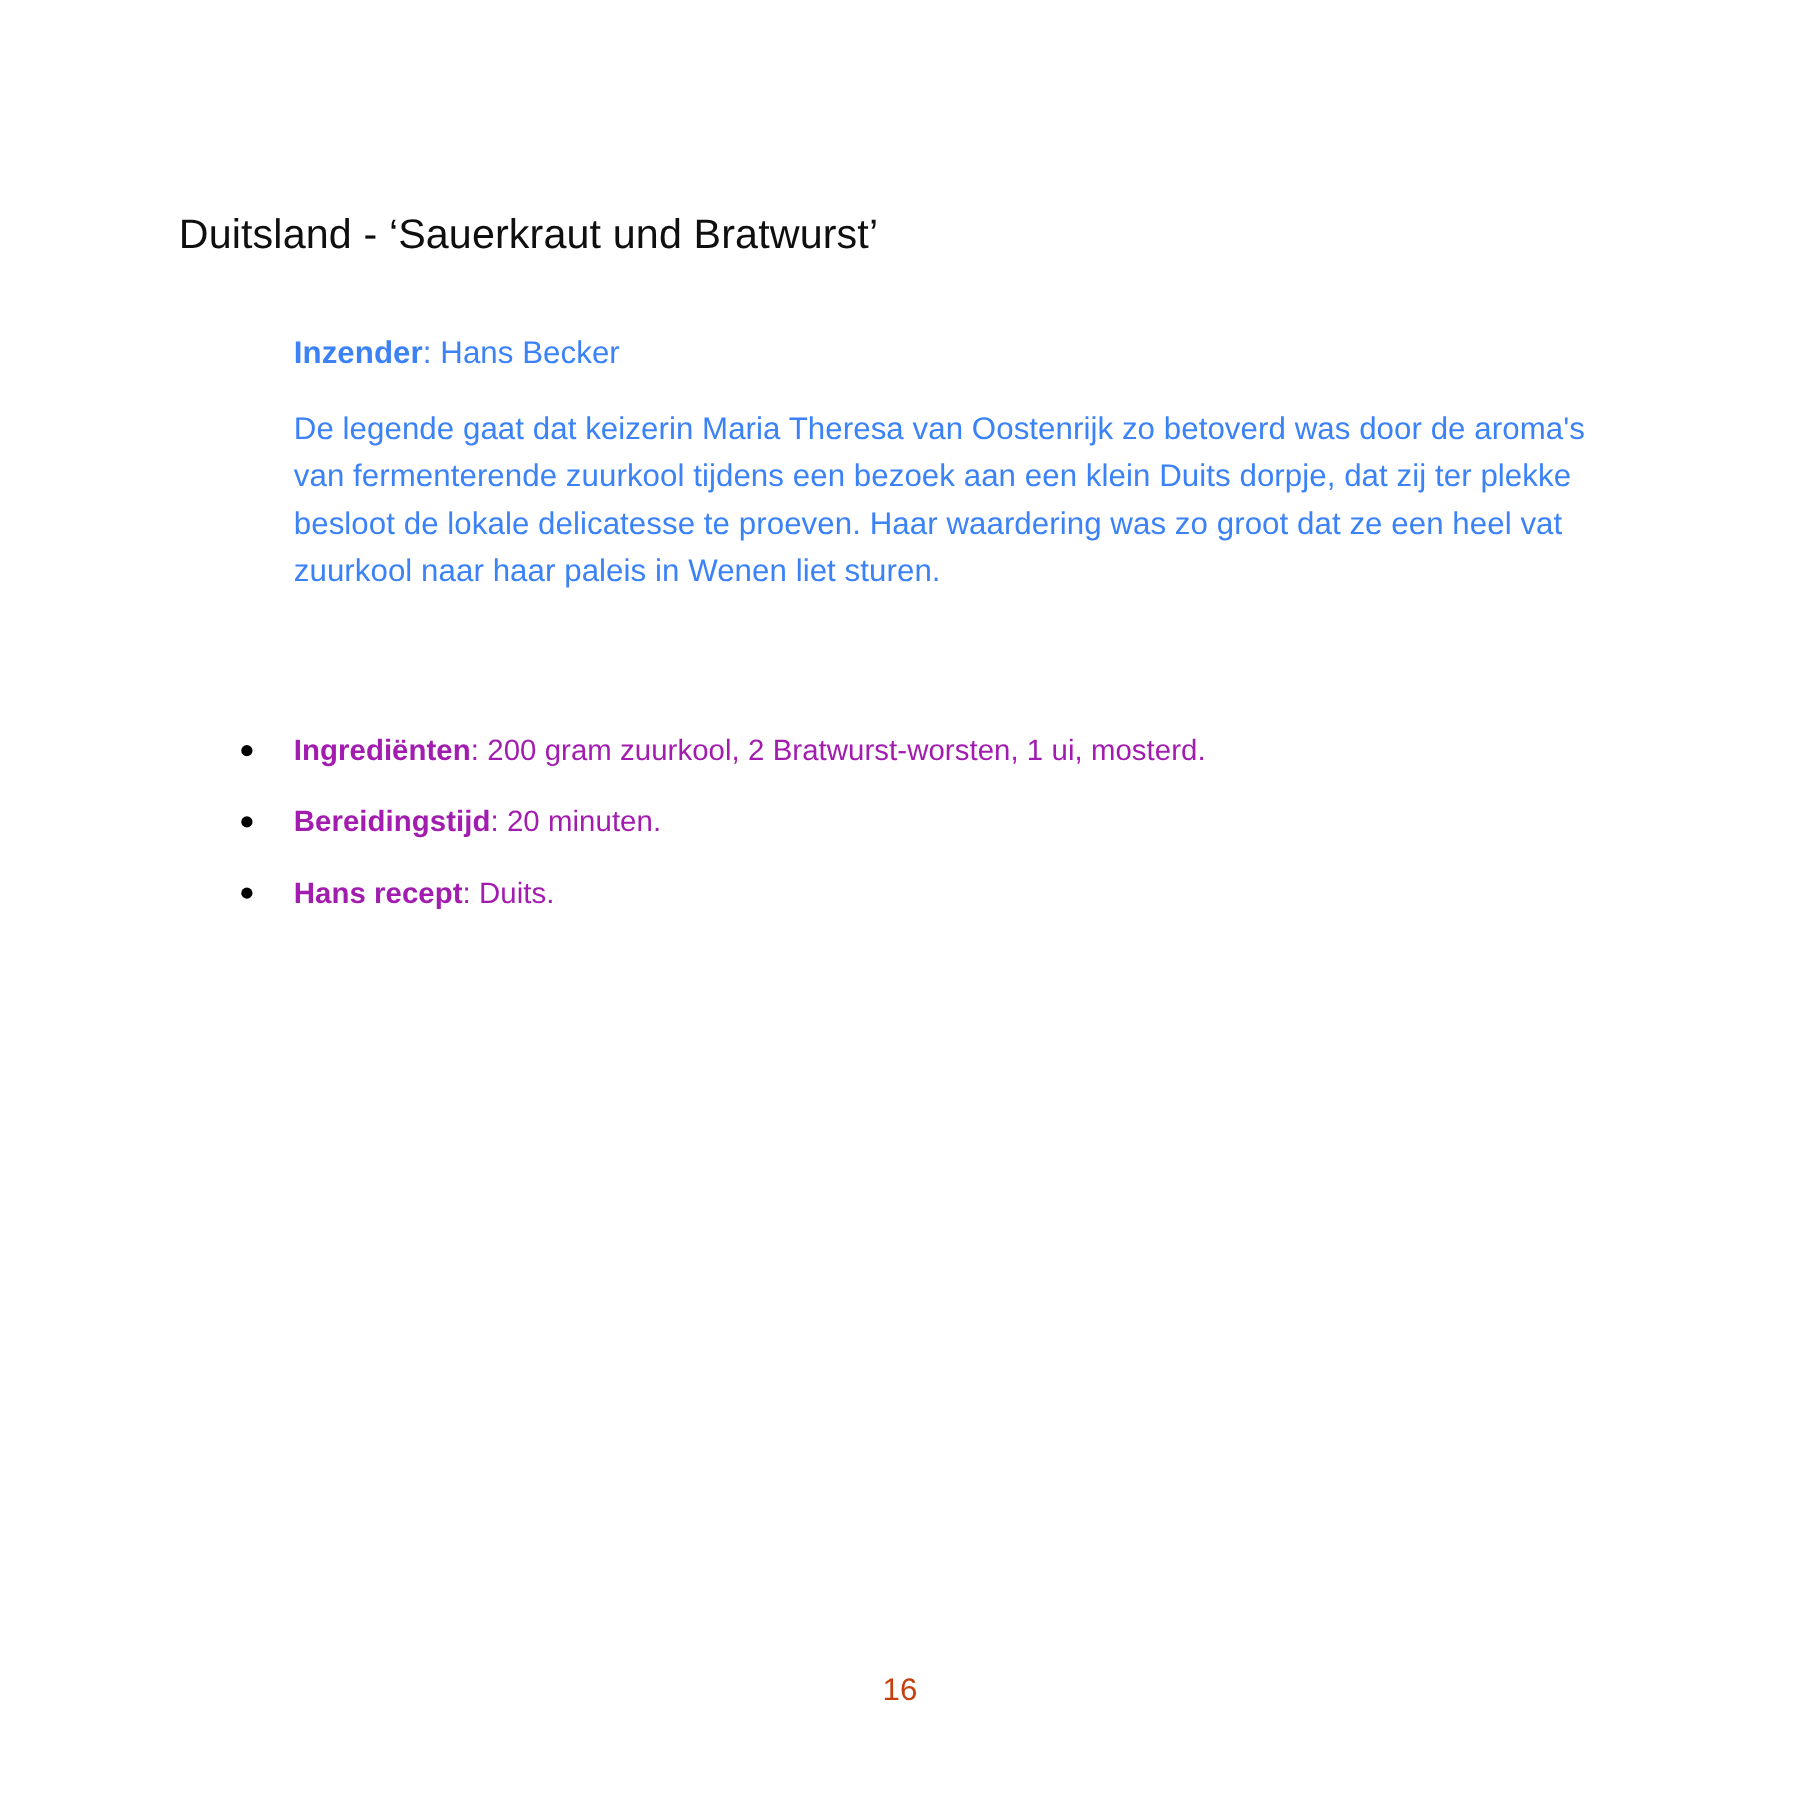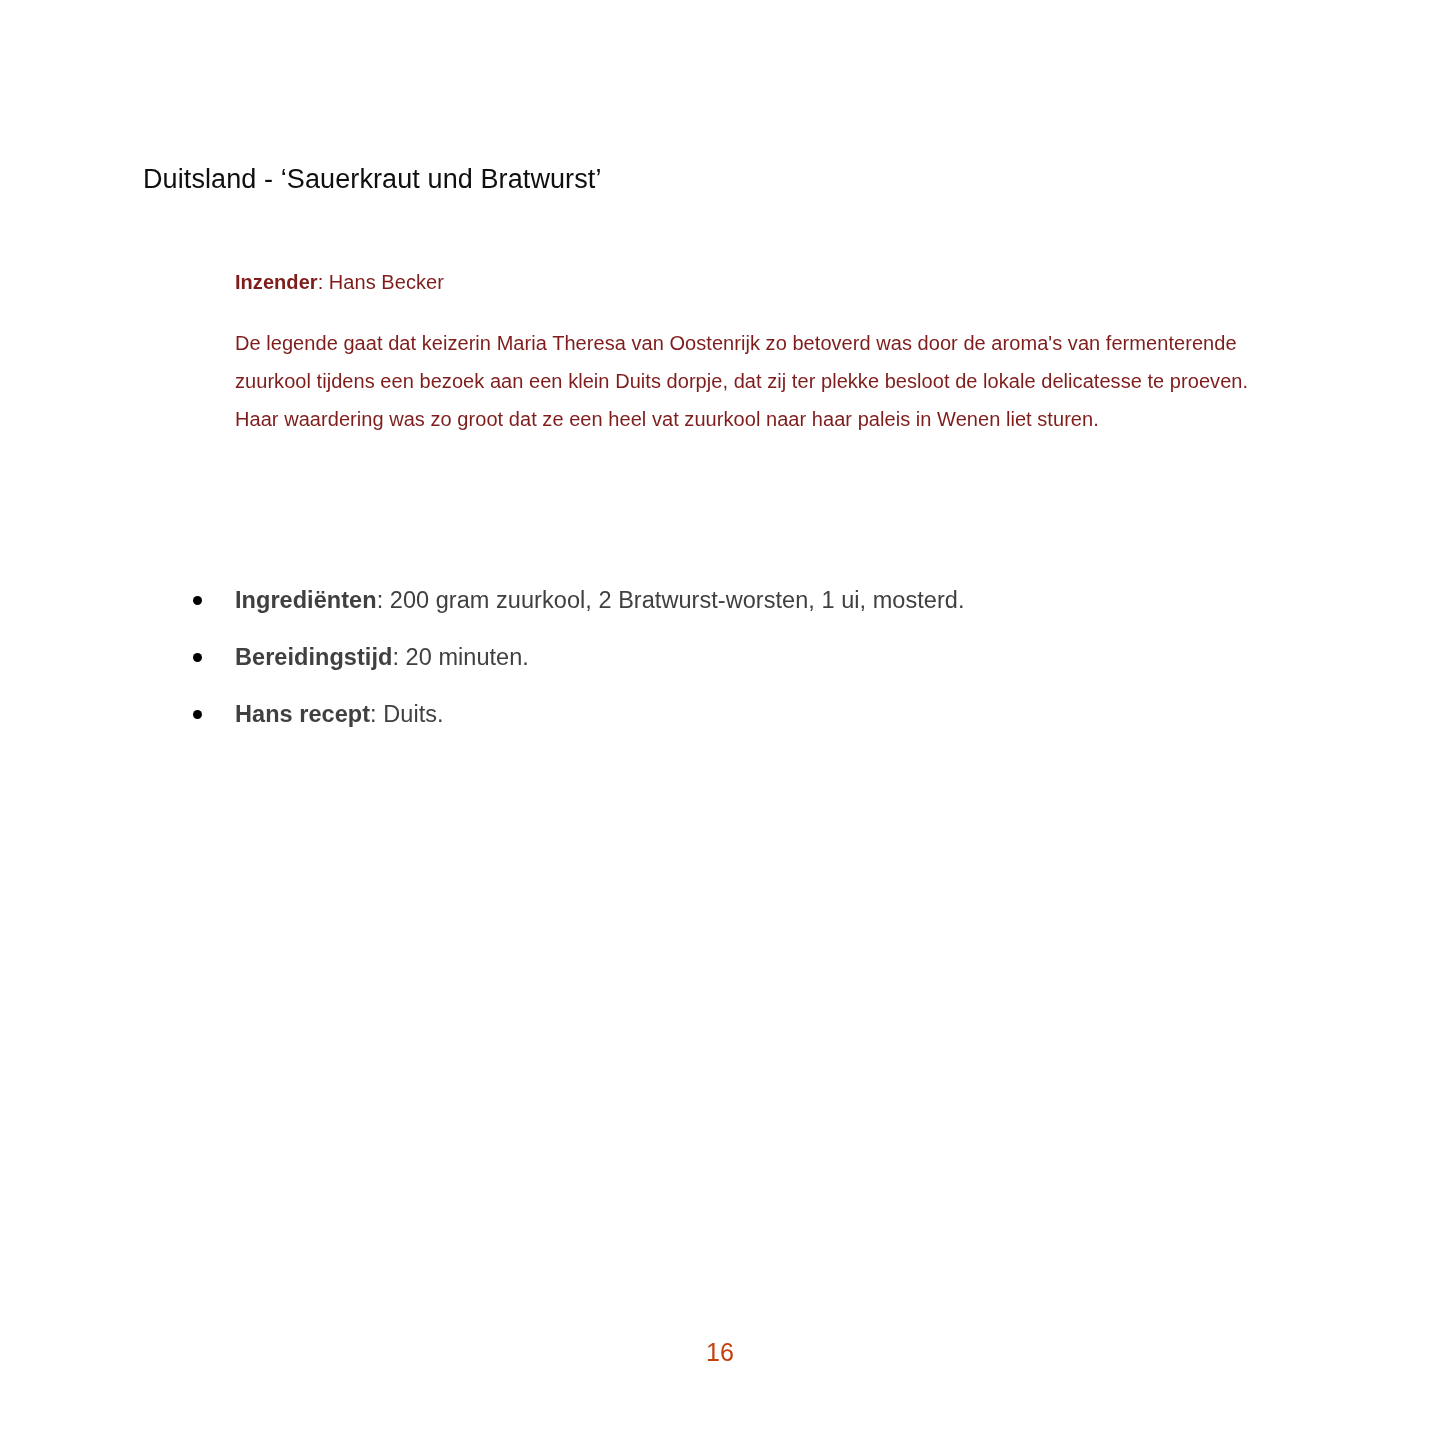--- a/index.html
+++ b/index.html
@@ -22,40 +22,40 @@
     background: #ffffff;
   }
 
   
   .doc-title {
     position: absolute;
     left: 143px;
     top: 146px;
     width: 1150px;
     font-family: "Liberation Sans", sans-serif;
-    font-size: 27px;
+    font-size: 33px;
     font-weight: 400;
     line-height: 1.18;
     letter-spacing: 0.1px;
     color: #0f0f0f;
     white-space: nowrap;
   }
 
   
   .body-block {
     position: absolute;
     left: 235px;
     top: 263px;
     width: 1058px;
   }
 
   .para {
-    font-size: 20px;
+    font-size: 25px;
     line-height: 38px;
-    color: #7f1d1d;
+    color: #3b82f6;
     margin: 0 0 22px 0;
     text-align: left;
     letter-spacing: 0.05px;
   }
   .para:last-child { margin-bottom: 0; }
 
   .para.lead { margin-bottom: 23px; }
 
   .para b, .bullet-text b {
     font-weight: 700;
@@ -86,21 +86,21 @@
     top: 11px;
     width: 9px;
     height: 9px;
     border-radius: 50%;
     background: #000000;
   }
   .bullet-text {
     display: block;
     font-size: 23.5px;
     line-height: 30px;
-    color: #404040;
+    color: #a21caf;
     letter-spacing: 0.05px;
   }
 
   
   .page-number {
     position: absolute;
     left: 0;
     right: 0;
     top: 1337px;
     text-align: center;

